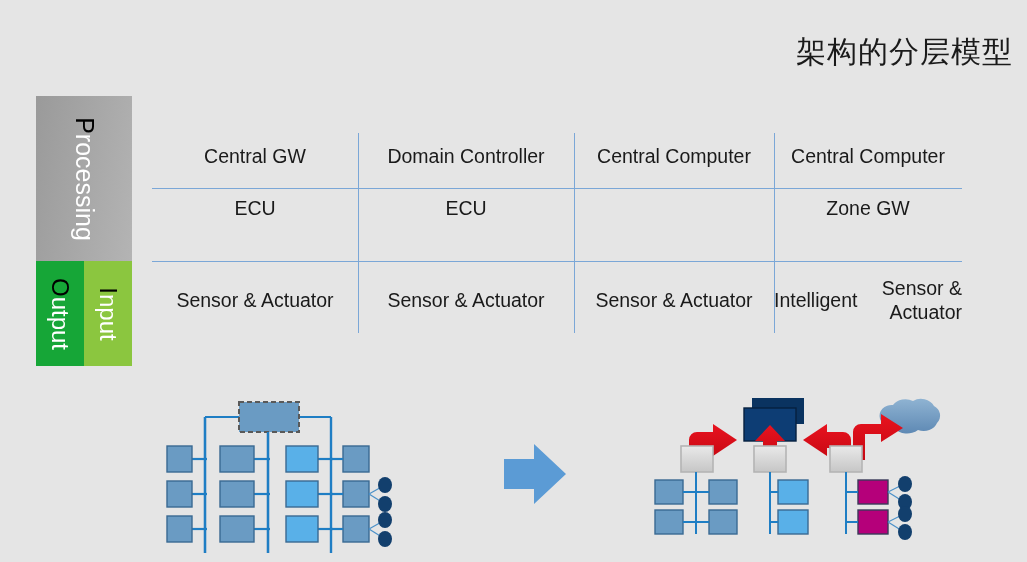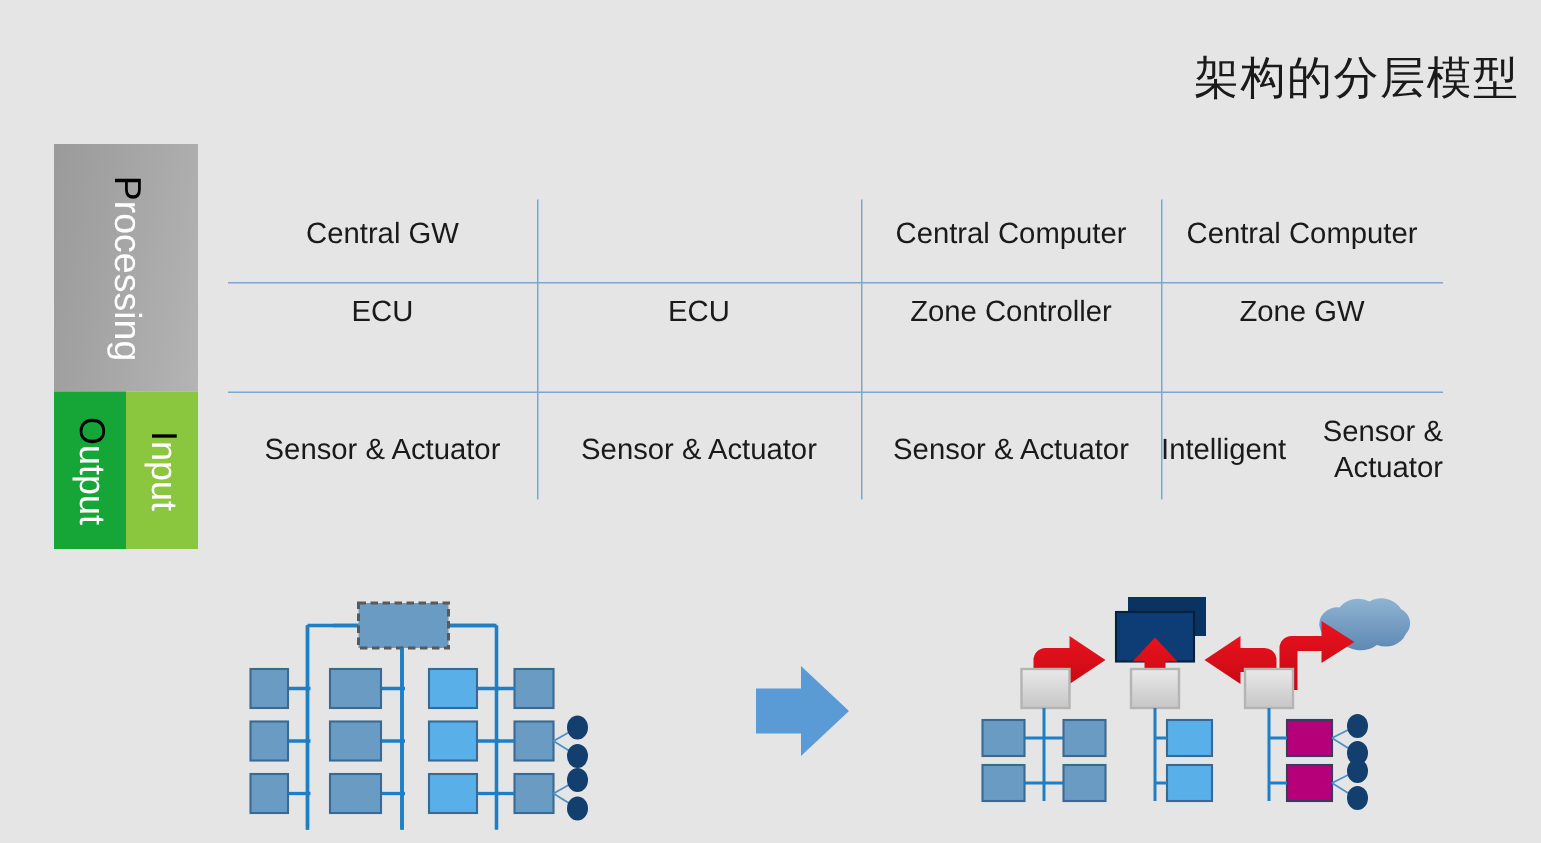--- a/index.html
+++ b/index.html
@@ -87,26 +87,26 @@
   </div>
 
   <div id="matrix">
     <div class="hline" id="h1"></div>
     <div class="hline" id="h2"></div>
     <div class="vline" id="v1" style="top:17px;height:200px;"></div>
     <div class="vline" id="v2" style="top:17px;height:200px;"></div>
     <div class="vline" id="v3" style="top:17px;height:200px;"></div>
 
     <div class="cell col0 row0">Central GW</div>
+    <div class="cell col1 row0">Domain Controller</div>
     <div class="cell col2 row0">Central Computer</div>
     <div class="cell col3 row0">Central Computer</div>
 
     <div class="cell col0 row1">ECU</div>
     <div class="cell col1 row1">ECU</div>
-    <div class="cell col2 row1">Zone Controller</div>
     <div class="cell col3 row1">Zone GW</div>
 
     <div class="cell col0 row2">Sensor &amp; Actuator</div>
     <div class="cell col1 row2">Sensor &amp; Actuator</div>
     <div class="cell col2 row2">Sensor &amp; Actuator</div>
     <div class="cell col3 row2" style="flex-direction:row;">
       <span>Intelligent</span>
       <span>Sensor &amp; Actuator</span>
     </div>
   </div>

